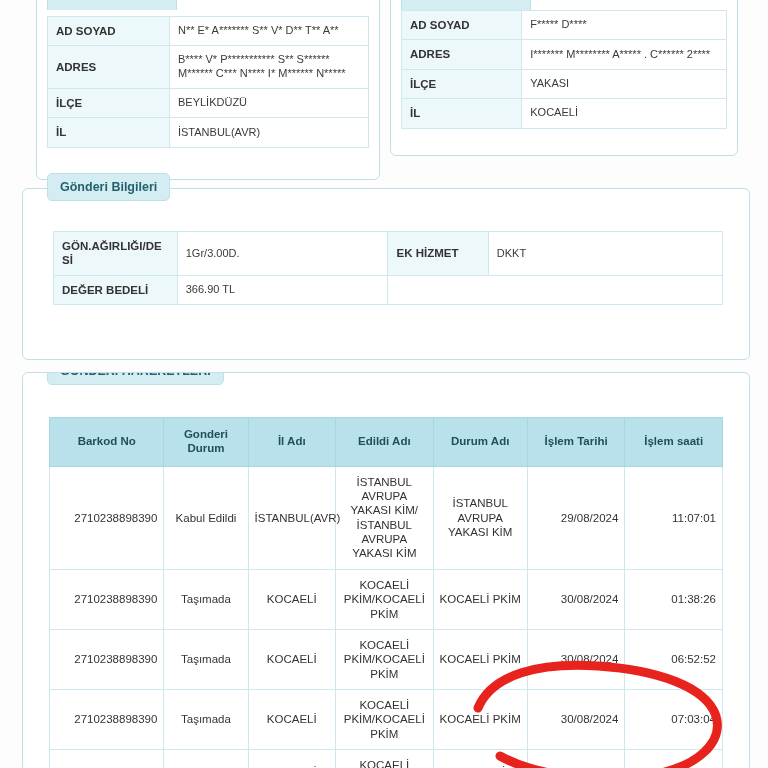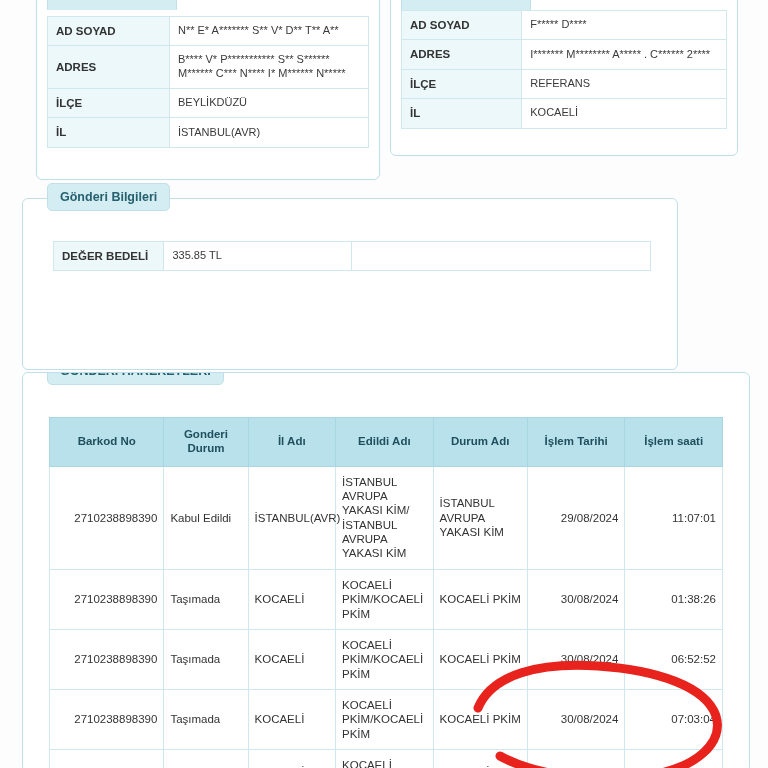--- a/index.html
+++ b/index.html
@@ -104,23 +104,22 @@
     position: absolute;
     left: 10px;
     top: 8px;
     right: 10px;
   }
 
   
   #card-shipment {
     left: 22px;
     top: 188px;
-    width: 656px;
+    width: 728px;
     height: 172px;
-    margin-top: 10px;
   }
   #card-shipment .tabwrap {
     position: absolute;
     left: 24px;
     top: -16px;
   }
   #card-shipment .tblwrap {
     position: absolute;
     left: 30px;
     top: 42px;
@@ -165,21 +164,21 @@
     border: 1px solid #cfe7ee;
     font-size: 11.5px;
     color: #333333;
     padding: 8px 6px;
     text-align: right;
     vertical-align: middle;
     line-height: 1.25;
     background: #ffffff;
   }
   table.moves td.left {
-    text-align: left;
+    text-align: center;
   }
   
   #annotation {
     position: absolute;
     left: 470px;
     top: 660px;
     width: 270px;
     height: 120px;
     pointer-events: none;
   }
@@ -235,21 +234,21 @@
           <tr>
             <td class="k">AD SOYAD</td>
             <td class="v">F***** D****</td>
           </tr>
           <tr>
             <td class="k">ADRES</td>
             <td class="v">I******* M******** A***** . C****** 2****</td>
           </tr>
           <tr>
             <td class="k">İLÇE</td>
-            <td class="v">REFERANS</td>
+            <td class="v">YAKASI</td>
           </tr>
           <tr>
             <td class="k">İL</td>
             <td class="v">KOCAELİ</td>
           </tr>
         </tbody>
       </table>
     </div>
   </div>
 
@@ -260,22 +259,28 @@
     <div class="tblwrap">
       <table class="kv">
         <colgroup>
           <col style="width:18.5%">
             <col style="width:31.5%">
           <col style="width:15%">
             <col style="width:35%">
         </colgroup>
         <tbody>
           <tr>
+            <td class="k">GÖN.AĞIRLIĞI/DESİ</td>
+            <td class="v">1Gr/3.00D.</td>
+            <td class="k">EK HİZMET</td>
+            <td class="v">DKKT</td>
+          </tr>
+          <tr>
             <td class="k">DEĞER BEDELİ</td>
-            <td class="v">335.85 TL</td>
+            <td class="v">366.90 TL</td>
             <td class="v" colspan="2" style="border-left:none;"></td>
           </tr>
         </tbody>
       </table>
     </div>
   </div>
 
   <div class="panel" id="card-moves">
     <div class="tabwrap">
       <span class="panel-tab">GÖNDERİ HAREKETLERİ</span>

